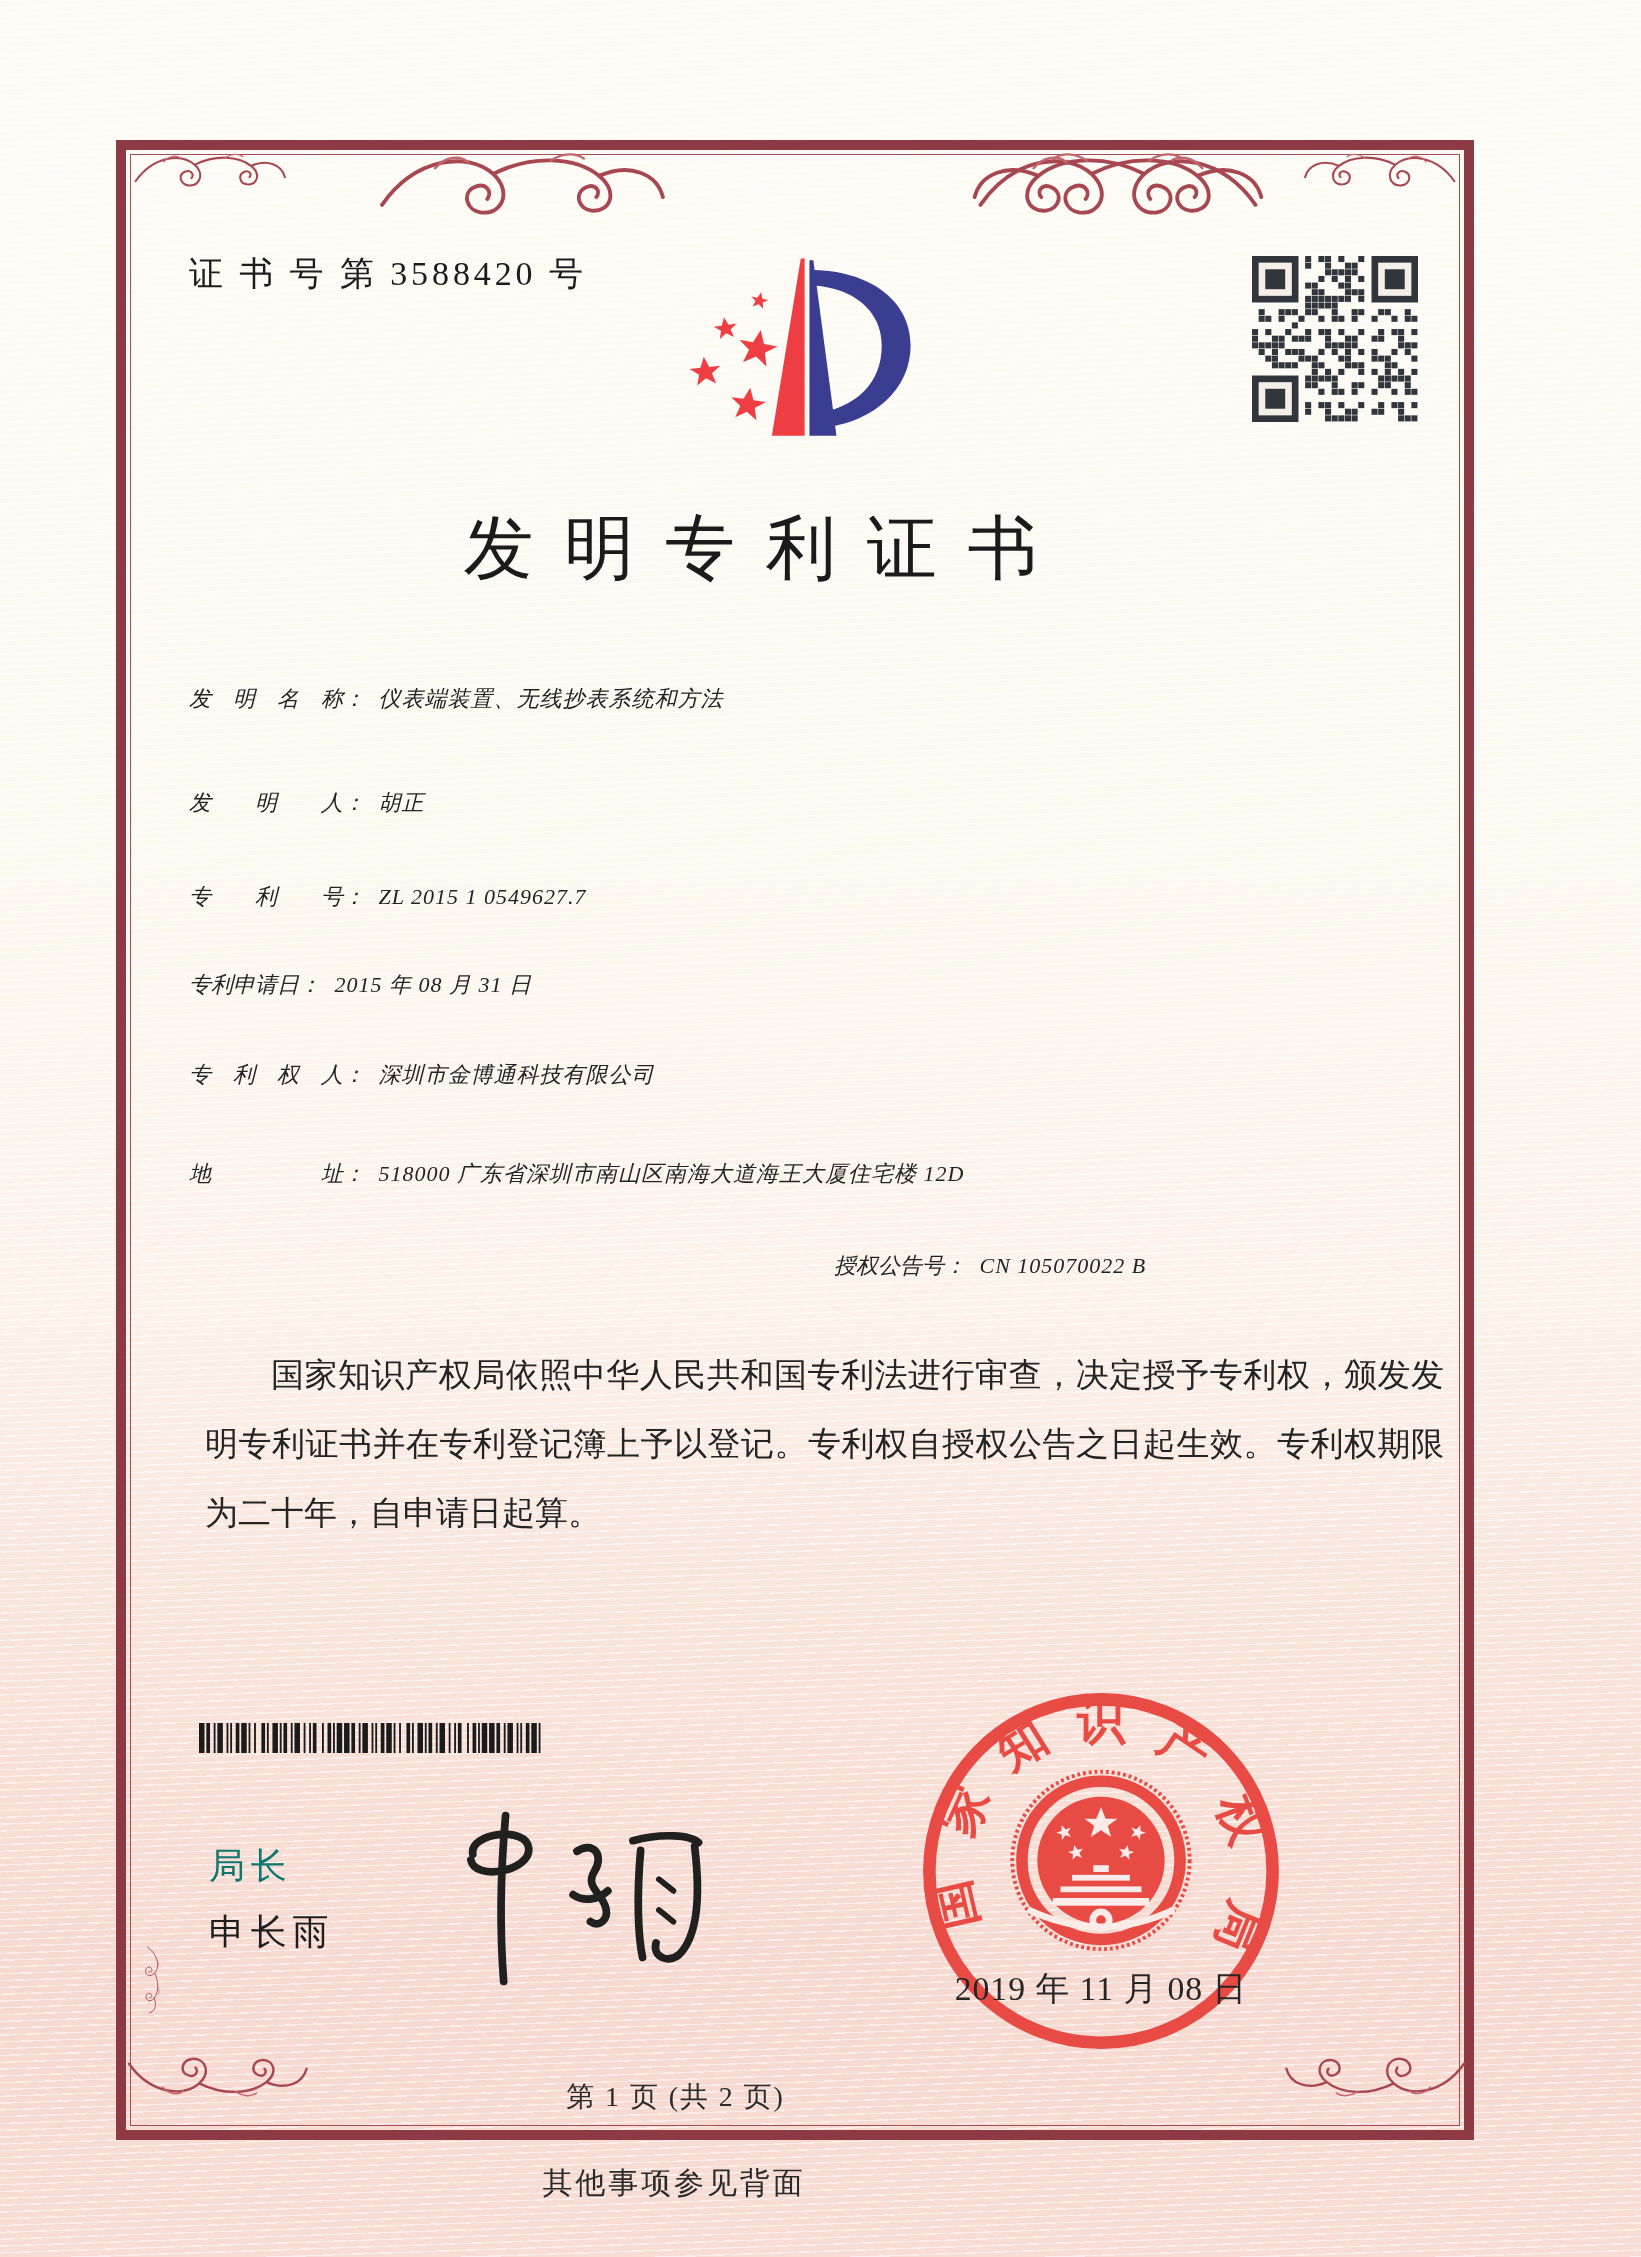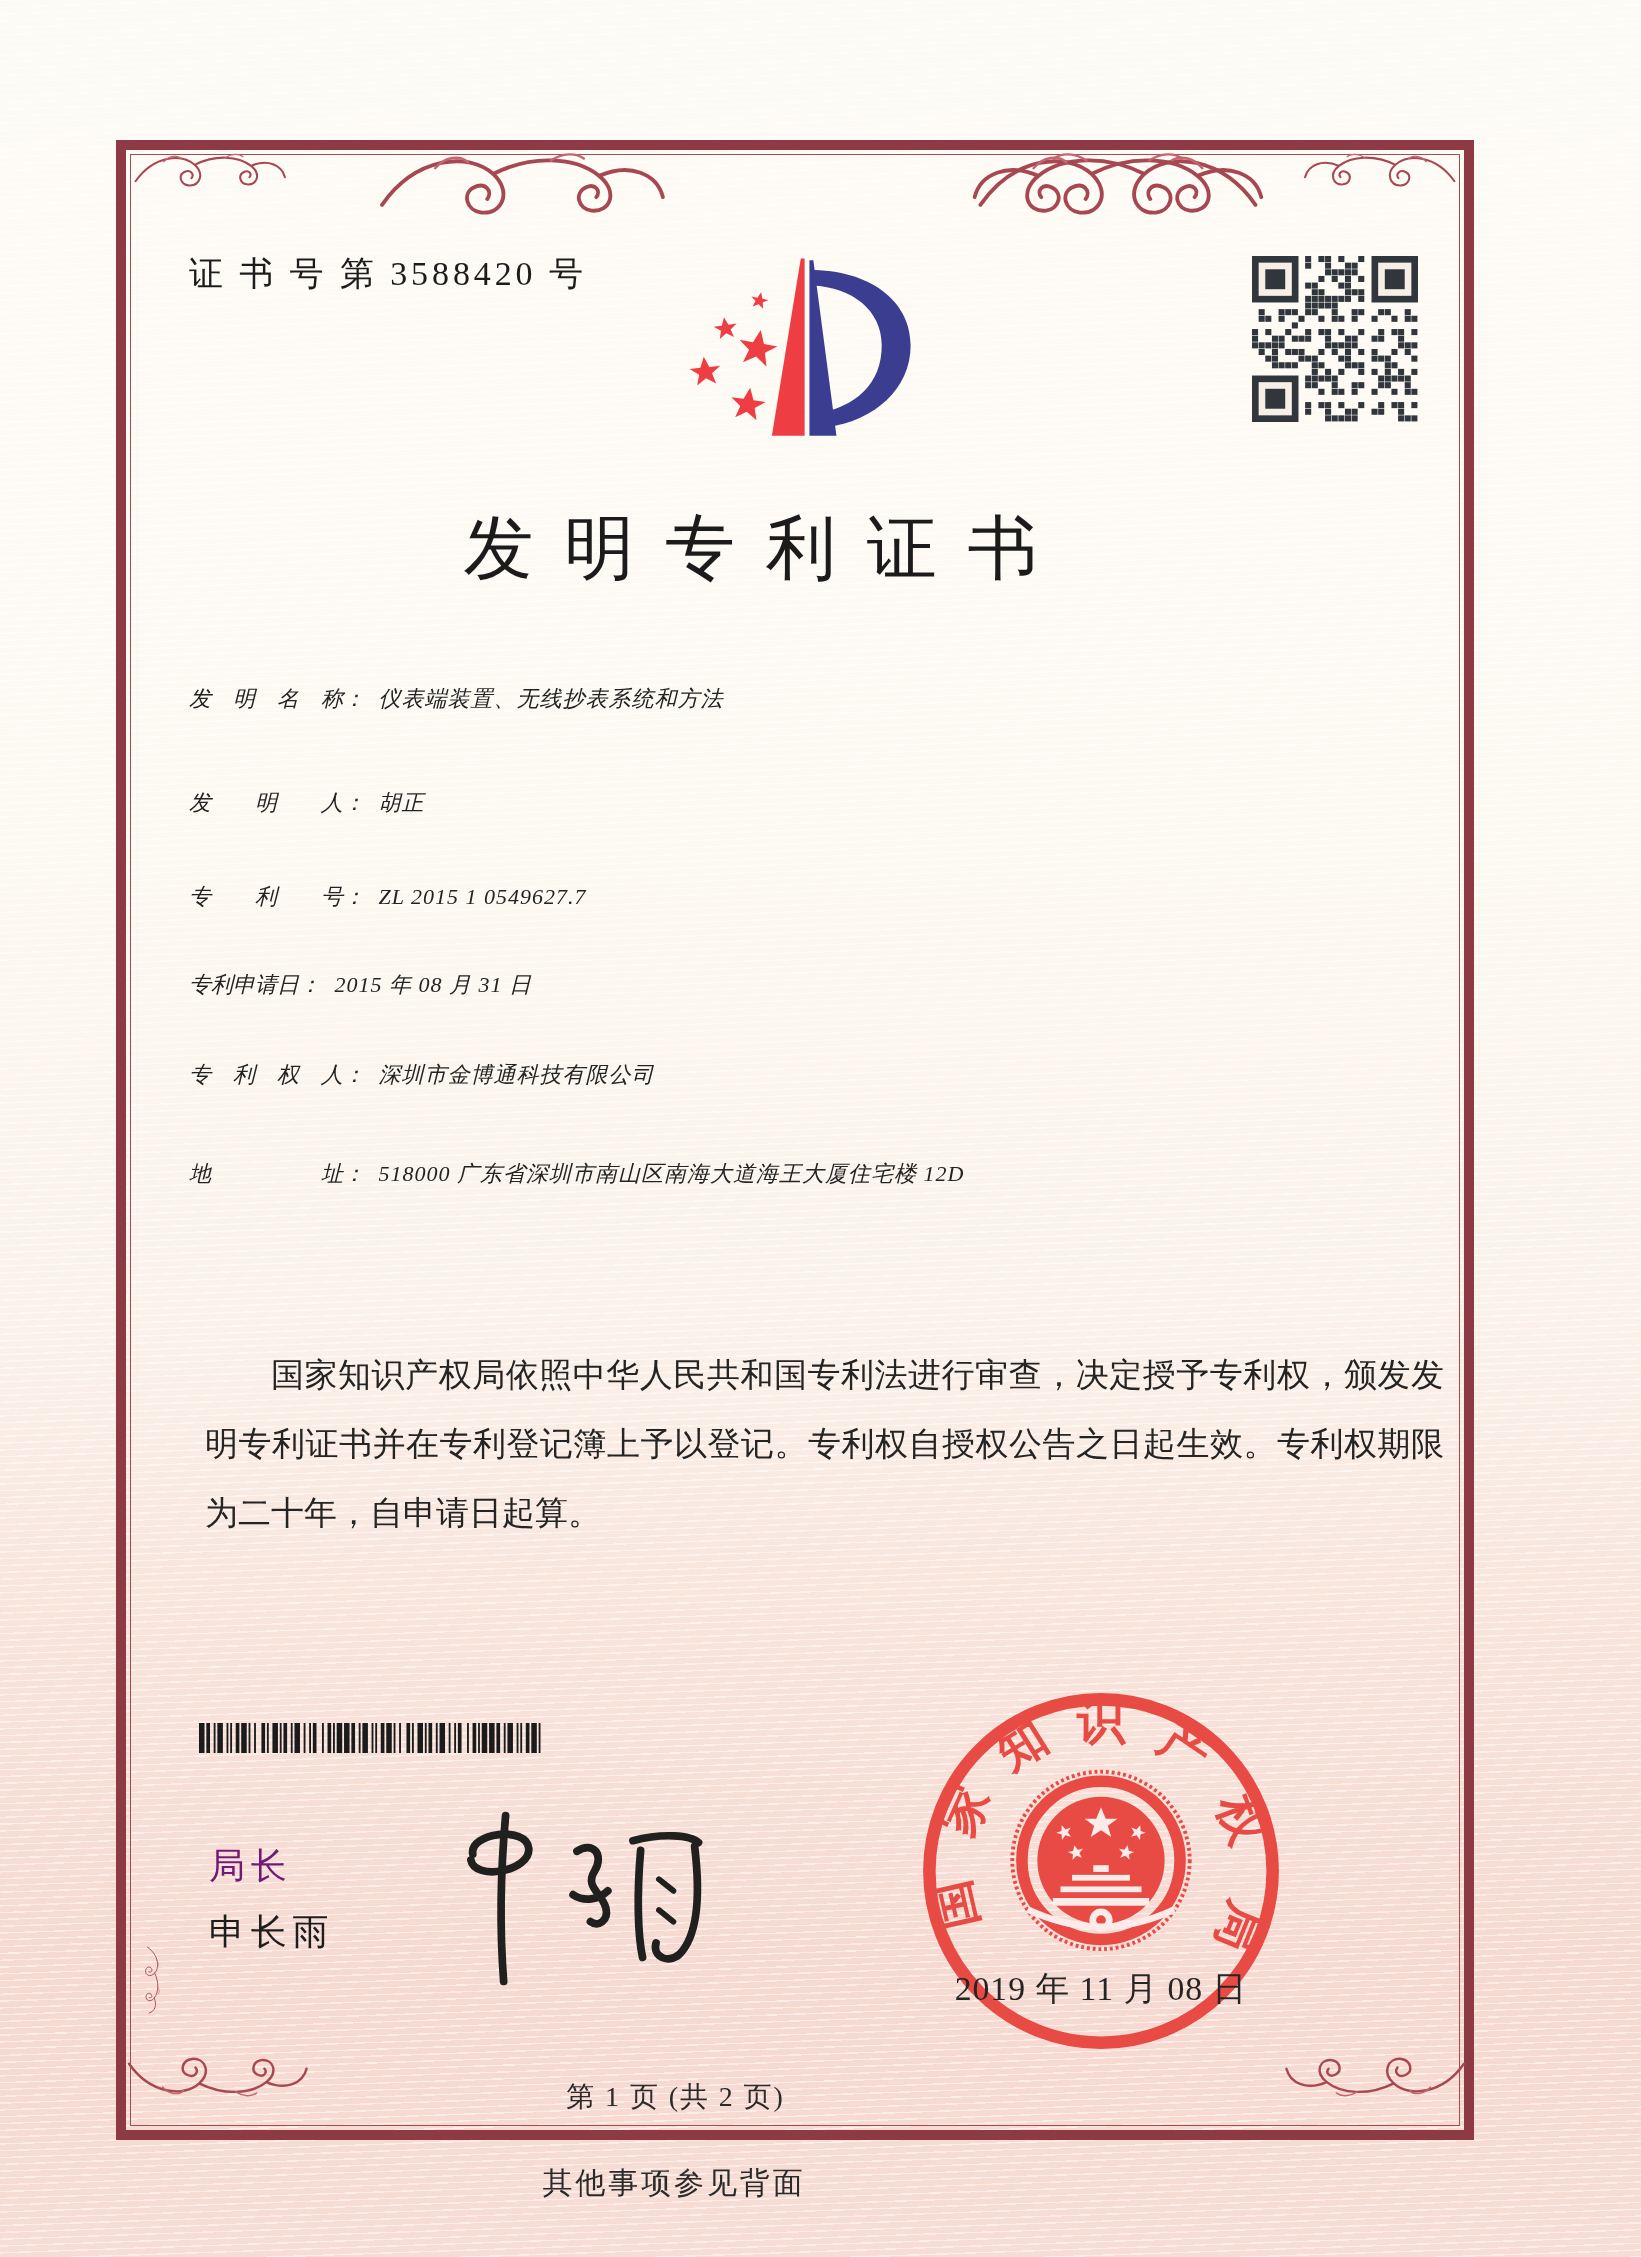--- a/index.html
+++ b/index.html
@@ -29,21 +29,21 @@
   .row{position:absolute;left:189px;font-size:22px;color:#232323;white-space:nowrap;font-style:italic;}
   .row .lab{display:inline-block;}
   .row .val{display:inline-block;margin-left:13.5px;letter-spacing:1px;}
   .row2col .col-right{position:absolute;left:645px;top:0;white-space:nowrap;}
   .bodytext{
     position:absolute;left:189px;top:1325px;width:1271px;
     font-size:33px;line-height:69px;color:#242424;text-align:justify;
   }
   .bodytext p{margin:16px;text-indent:2em;}
   .barcode{position:absolute;left:199px;top:1723px;width:344px;height:30px;}
-  .sig-title{position:absolute;left:209px;top:1842px;font-size:36px;color:#701a75;letter-spacing:5.8px;}
+  .sig-title{position:absolute;left:209px;top:1842px;font-size:36px;color:#0f766e;letter-spacing:5.8px;}
   .sig-name{position:absolute;left:209px;top:1908px;font-size:36px;color:#1d1d1d;letter-spacing:5.8px;}
   .signature{position:absolute;left:413px;top:1798px;width:299px;height:203px;}
   .seal{position:absolute;left:912px;top:1682px;width:378px;height:378px;opacity:.95;}
   .page-num{position:absolute;left:521px;top:2078px;width:309px;text-align:center;font-size:28px;color:#2a2a2a;letter-spacing:1.9px;}
   .back-note{position:absolute;left:534px;top:2163px;width:280px;text-align:center;font-size:30px;color:#2a2a2a;letter-spacing:2.9px;}
   .ornament{position:absolute;pointer-events:none;}
 </style>
 </head>
 <body>
 
@@ -319,20 +319,23 @@
 <div class="row" style="top:970px">
   <span class="lab">专利申请日：</span><span class="val">2015 年 08 月 31 日</span>
 </div>
 <div class="row" style="top:1060px">
   <span class="lab">专　利　权　人：</span><span class="val">深圳市金博通科技有限公司</span>
 </div>
 <div class="row" style="top:1159px">
   <span class="lab">地　　　　　址：</span><span class="val">518000 广东省深圳市南山区南海大道海王大厦住宅楼 12D</span>
 </div>
 <div class="row row2col" style="top:1251px;width:1271px">
+  <span class="col-right">
+    <span class="lab">授权公告号：</span><span class="val">CN 105070022 B</span>
+  </span>
 </div>
 
 <div class="bodytext">
   <p>国家知识产权局依照中华人民共和国专利法进行审查，决定授予专利权，颁发发明专利证书并在专利登记簿上予以登记。专利权自授权公告之日起生效。专利权期限为二十年，自申请日起算。</p>
 </div>
 
 <svg class="barcode" id="barcode-svg" viewBox="0 0 356 31" preserveAspectRatio="none">
     <rect x="0" y="0" width="5.699999999999999" height="31" fill="#1b1b1b"></rect>
     <rect x="7.6" y="0" width="3.8" height="31" fill="#1b1b1b"></rect>
     <rect x="15.2" y="0" width="1.9" height="31" fill="#1b1b1b"></rect>

